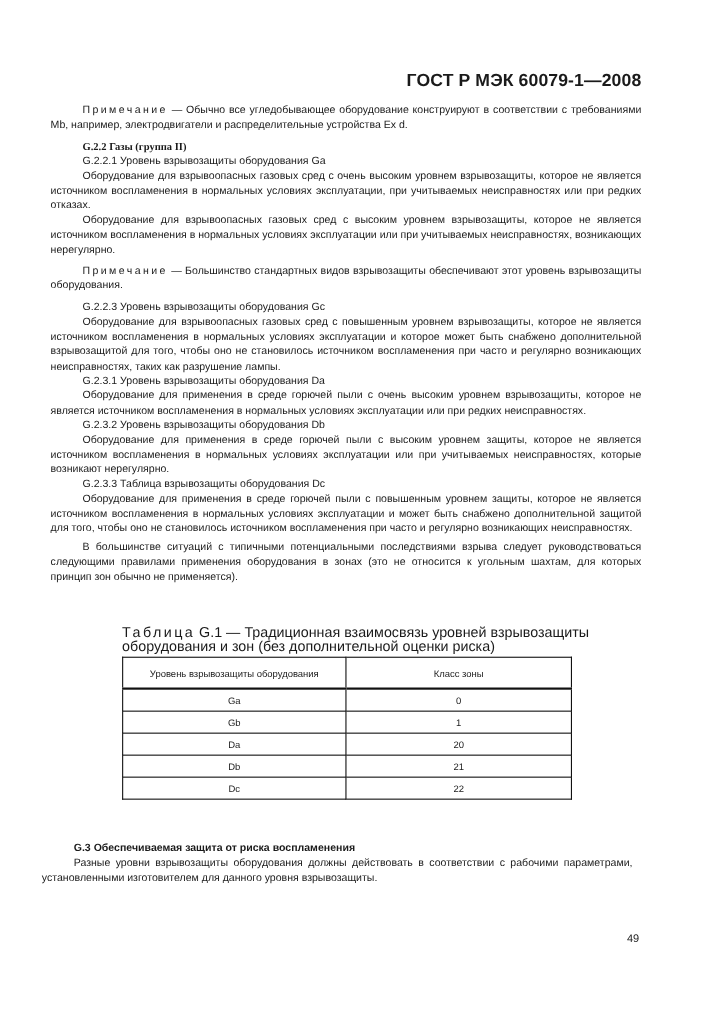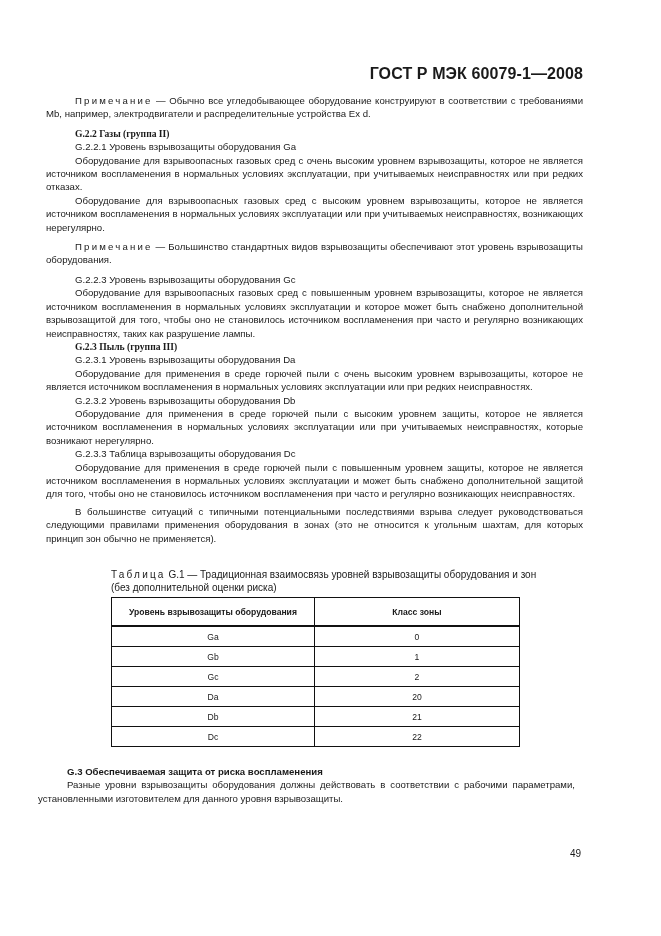--- a/index.html
+++ b/index.html
@@ -7,25 +7,25 @@
          font-family: "Liberation Sans", sans-serif; color: #1a1a1a; }
   .page-header { position: absolute; top: 65px; right: 78px; font-weight: bold;
                  font-size: 16px; letter-spacing: 0.1px; }
   .content { position: absolute; left: 46px; top: 94px; width: 537px;
              font-size: 9.6px; line-height: 13.4px; text-align: justify; }
   .content p { margin: 0; text-indent: 29px; }
   .content p.note { margin-top: 6px; margin-bottom: 6px; }
   .content p.h { font-weight: bold; margin-top: 0; font-family: Liberation Serif, serif; }
   .spaced { letter-spacing: 2.2px; }
   .caption { position: absolute; left: 111px; top: 568px; width: 430px;
-             font-size: 10px; line-height: 13.2px; }
+             font-size: 13px; line-height: 13.2px; }
   table.tbl { position: absolute; left: 111px; top: 597px; width: 409px;
               border-collapse: collapse; font-size: 8.6px; }
   table.tbl th, table.tbl td { border: 1.4px solid #111; text-align: center; padding: 0; }
-  table.tbl th { font-weight: bold; height: 27px; border-bottom: 2.4px solid #111; }
+  table.tbl th { font-weight: normal; height: 27px; border-bottom: 2.4px solid #111; }
   table.tbl td { height: 19px; }
   table.tbl col.c1 { width: 203px; }
   .content2 { position: absolute; left: 38px; top: 765px; width: 537px;
               font-size: 9.6px; line-height: 13.4px; text-align: justify; }
   .content2 p { margin: 0; text-indent: 29px; }
   .content2 p.h { font-weight: bold; }
   .page-num { position: absolute; top: 848px; left: 570px; font-size: 10px; }
 </style>
 </head>
 <body>
@@ -34,21 +34,20 @@
 
 <div class="content">
   <p class="note" style="margin-top:0"><span class="spaced">Примечание</span><span> — Обычно все угледобывающее оборудование конструируют в соответствии с требованиями Mb, например, электродвигатели и распределительные устройства Ex d.</span></p>
   <p class="h">G.2.2  Газы (группа II)</p>
   <p>G.2.2.1  Уровень взрывозащиты оборудования Ga</p>
   <p>Оборудование для взрывоопасных газовых сред с очень высоким уровнем взрывозащиты, которое не является источником воспламенения в нормальных условиях эксплуатации, при учитываемых неисправностях или при редких отказах.</p>
   <p>Оборудование для взрывоопасных газовых сред с высоким уровнем взрывозащиты, которое не является источником воспламенения в нормальных условиях эксплуатации или при учитываемых неисправностях, возникающих нерегулярно.</p>
   <p class="note"><span class="spaced">Примечание</span><span> — Большинство стандартных видов взрывозащиты обеспечивают этот уровень взрывозащиты оборудования.</span></p>
   <p>G.2.2.3  Уровень взрывозащиты оборудования Gc</p>
   <p>Оборудование для взрывоопасных газовых сред с повышенным уровнем взрывозащиты, которое не является источником воспламенения в нормальных условиях эксплуатации и которое может быть снабжено дополнительной взрывозащитой для того, чтобы оно не становилось источником воспламенения при часто и регулярно возникающих неисправностях, таких как разрушение лампы.</p>
-  <p class="h">G.2.3  Пыль (группа III)</p>
   <p>G.2.3.1  Уровень взрывозащиты оборудования Da</p>
   <p>Оборудование для применения в среде горючей пыли с очень высоким уровнем взрывозащиты, которое не является источником воспламенения в нормальных условиях эксплуатации или при редких неисправностях.</p>
   <p>G.2.3.2  Уровень взрывозащиты оборудования Db</p>
   <p>Оборудование для применения в среде горючей пыли с высоким уровнем защиты, которое не является источником воспламенения в нормальных условиях эксплуатации или при учитываемых неисправностях, которые возникают нерегулярно.</p>
   <p>G.2.3.3  Таблица взрывозащиты оборудования Dc</p>
   <p>Оборудование для применения в среде горючей пыли с повышенным уровнем защиты, которое не является источником воспламенения в нормальных условиях эксплуатации и может быть снабжено дополнительной защитой для того, чтобы оно не становилось источником воспламенения при часто и регулярно возникающих неисправностях.</p>
   <p style="margin-top:4px">В большинстве ситуаций с типичными потенциальными последствиями взрыва следует руководствоваться следующими правилами применения оборудования в зонах (это не относится к угольным шахтам, для которых принцип зон обычно не применяется).</p>
 </div>
 
 <div class="caption"><span class="spaced">Таблица</span><span> G.1 — Традиционная взаимосвязь  уровней взрывозащиты оборудования и зон  (без  дополнительной оценки риска)</span></div>
@@ -67,24 +66,20 @@
   <tbody>
     <tr>
         <td>Ga</td>
         <td>0</td>
       </tr>
     <tr>
         <td>Gb</td>
         <td>1</td>
       </tr>
     <tr>
-        <td>Gc</td>
-        <td>2</td>
-      </tr>
-    <tr>
         <td>Da</td>
         <td>20</td>
       </tr>
     <tr>
         <td>Db</td>
         <td>21</td>
       </tr>
     <tr>
         <td>Dc</td>
         <td>22</td>

